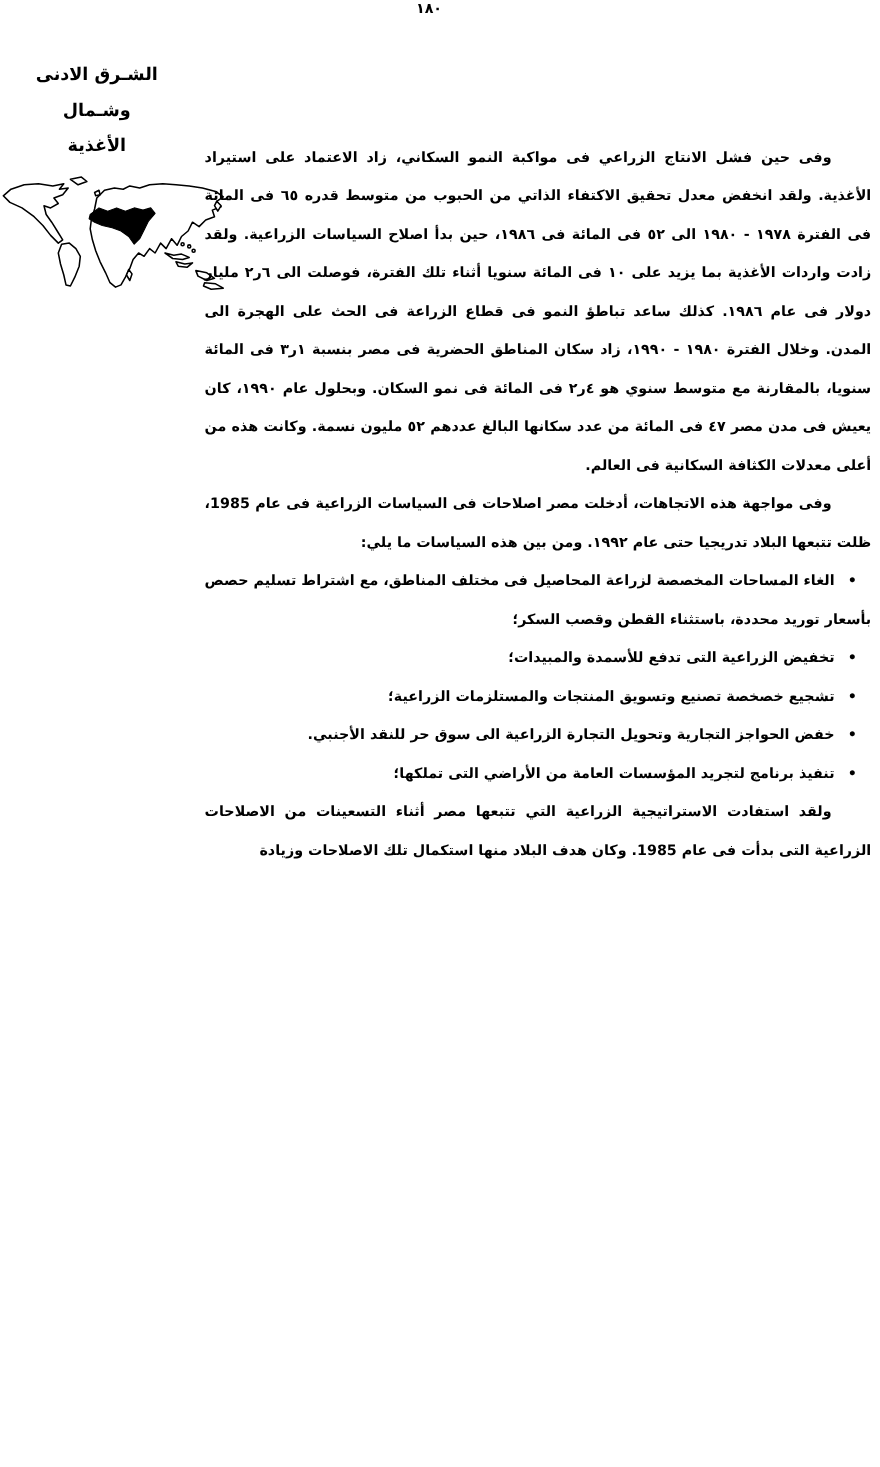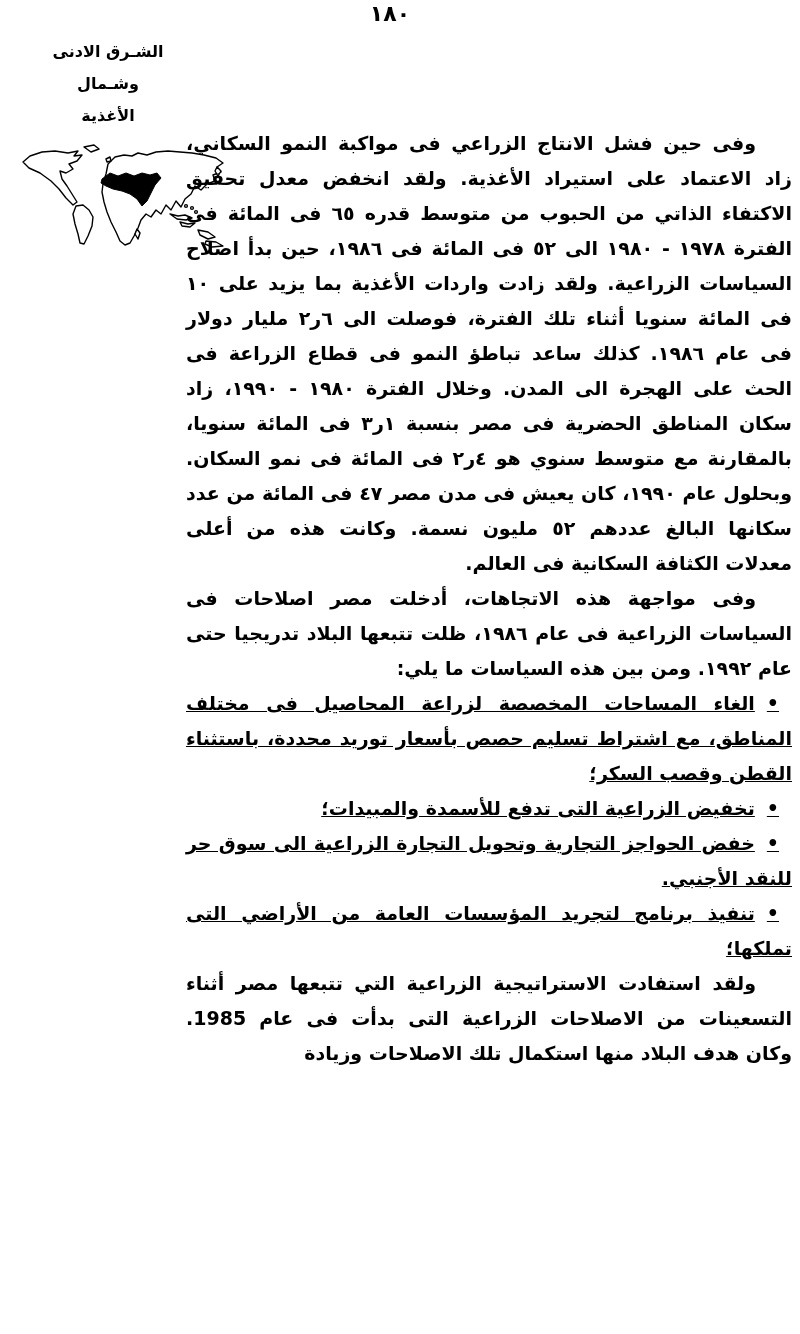--- a/index.html
+++ b/index.html
@@ -5,47 +5,47 @@
   html,body { margin:0; padding:0; }
   body {
     width:800px; height:1334px;
     background:#ffffff; color:#000000;
     font-family:"DejaVu Sans", sans-serif;
     position:relative; overflow:hidden;
   }
   .page-number {
     position:absolute; top:1px; left:0; right:20px;
     text-align:center;
-    font-size:22px; font-weight:bold;
+    font-size:13px; font-weight:bold;
     direction:rtl;
   }
   .map-block {
-    position:absolute; top:36px; left:0; width:216px;margin-left:20px;
+    position:absolute; top:52px; left:0; width:216px;
   }
   .map-label {
     direction:rtl;
     text-align:center;
     font-weight:bold;
     font-size:16px;
     line-height:32px;
     width:160px;
     margin:0 auto 0 8px;
   }
   .map-svg { display:block; margin-top:10px; width:212px; height:106px; }
   .text-col {
     position:absolute; top:126px; left:186px; width:606px;
     direction:rtl;
     text-align:justify;
     text-justify:inter-word;
-    font-size:19px; font-weight:bold;
+    font-size:13px; font-weight:bold;
     line-height:35px;
   }
   .text-col p { margin:0; padding:0; }
   .para { text-indent:36px; }
-  .bullet { text-indent:13px;text-decoration:underline; }
+  .bullet { text-indent:13px; }
   .dot { margin-left:12px; }
   .final { margin-top:30px; }
 </style>
 </head>
 <body>
 
 <div class="page-number">١٨٠</div>
 
 <div class="map-block">
   <div class="map-label">
@@ -77,21 +77,22 @@
       <circle cx="176" cy="70" r="1.4"></circle>
       <circle cx="166" cy="64" r="1.4"></circle>
     </g>
 
     <path fill="#000000" stroke="#000000" stroke-width="1" stroke-linejoin="round" d="M82,37 L90,31 L98,34 L106,31 L114,34 L122,31 L130,33 L137,31 L141,36 L135,43 L131,51 L127,59 L122,64 L117,57 L110,52 L102,49 L93,47 L86,44 L81,41 Z"></path>
   </svg>
 </div>
 
 <div class="text-col">
   <p class="para">وفى حين فشل الانتاج الزراعي فى مواكبة النمو السكاني، زاد الاعتماد على استيراد الأغذية. ولقد انخفض معدل تحقيق الاكتفاء الذاتي من الحبوب من متوسط قدره ٦٥ فى المائة فى الفترة ١٩٧٨ - ١٩٨٠ الى ٥٢ فى المائة فى ١٩٨٦، حين بدأ اصلاح السياسات الزراعية. ولقد زادت واردات الأغذية بما يزيد على ١٠ فى المائة سنويا أثناء تلك الفترة، فوصلت الى ٦ر٢ مليار دولار فى عام ١٩٨٦. كذلك ساعد تباطؤ النمو فى قطاع الزراعة فى الحث على الهجرة الى المدن. وخلال الفترة ١٩٨٠ - ١٩٩٠، زاد سكان المناطق الحضرية فى مصر بنسبة ١ر٣ فى المائة سنويا، بالمقارنة مع متوسط سنوي هو ٤ر٢ فى المائة فى نمو السكان. وبحلول عام ١٩٩٠، كان يعيش فى مدن مصر ٤٧ فى المائة من عدد سكانها البالغ عددهم ٥٢ مليون نسمة. وكانت هذه من أعلى معدلات الكثافة السكانية فى العالم.</p>
-  <p class="para">وفى مواجهة هذه الاتجاهات، أدخلت مصر اصلاحات فى السياسات الزراعية فى عام ١٩٨٦، ظلت تتبعها البلاد تدريجيا حتى عام ١٩٩٢. ومن بين هذه السياسات ما يلي:</p>
+  <p class="para">وفى مواجهة هذه الاتجاهات، أدخلت مصر اصلاحات فى السياسات الزراعية فى عام 1985، ظلت تتبعها البلاد تدريجيا حتى عام ١٩٩٢. ومن بين هذه السياسات ما يلي:</p>
 
   <p class="bullet"><span class="dot">•</span><span>الغاء المساحات المخصصة لزراعة المحاصيل فى مختلف المناطق، مع اشتراط تسليم حصص بأسعار توريد محددة، باستثناء القطن وقصب السكر؛</span></p>
   <p class="bullet"><span class="dot">•</span><span>تخفيض الزراعية التى تدفع للأسمدة والمبيدات؛</span></p>
+  <p class="bullet"><span class="dot">•</span><span>تشجيع خصخصة تصنيع وتسويق المنتجات والمستلزمات الزراعية؛</span></p>
   <p class="bullet"><span class="dot">•</span><span>خفض الحواجز التجارية وتحويل التجارة الزراعية الى سوق حر للنقد الأجنبي.</span></p>
   <p class="bullet"><span class="dot">•</span><span>تنفيذ برنامج لتجريد المؤسسات العامة من الأراضي التى تملكها؛</span></p>
 
   <p class="para final">ولقد استفادت الاستراتيجية الزراعية التي تتبعها مصر أثناء التسعينات من الاصلاحات الزراعية التى بدأت فى عام 1985. وكان هدف البلاد منها استكمال تلك الاصلاحات وزيادة</p>
 </div>
 
 </body></html>

